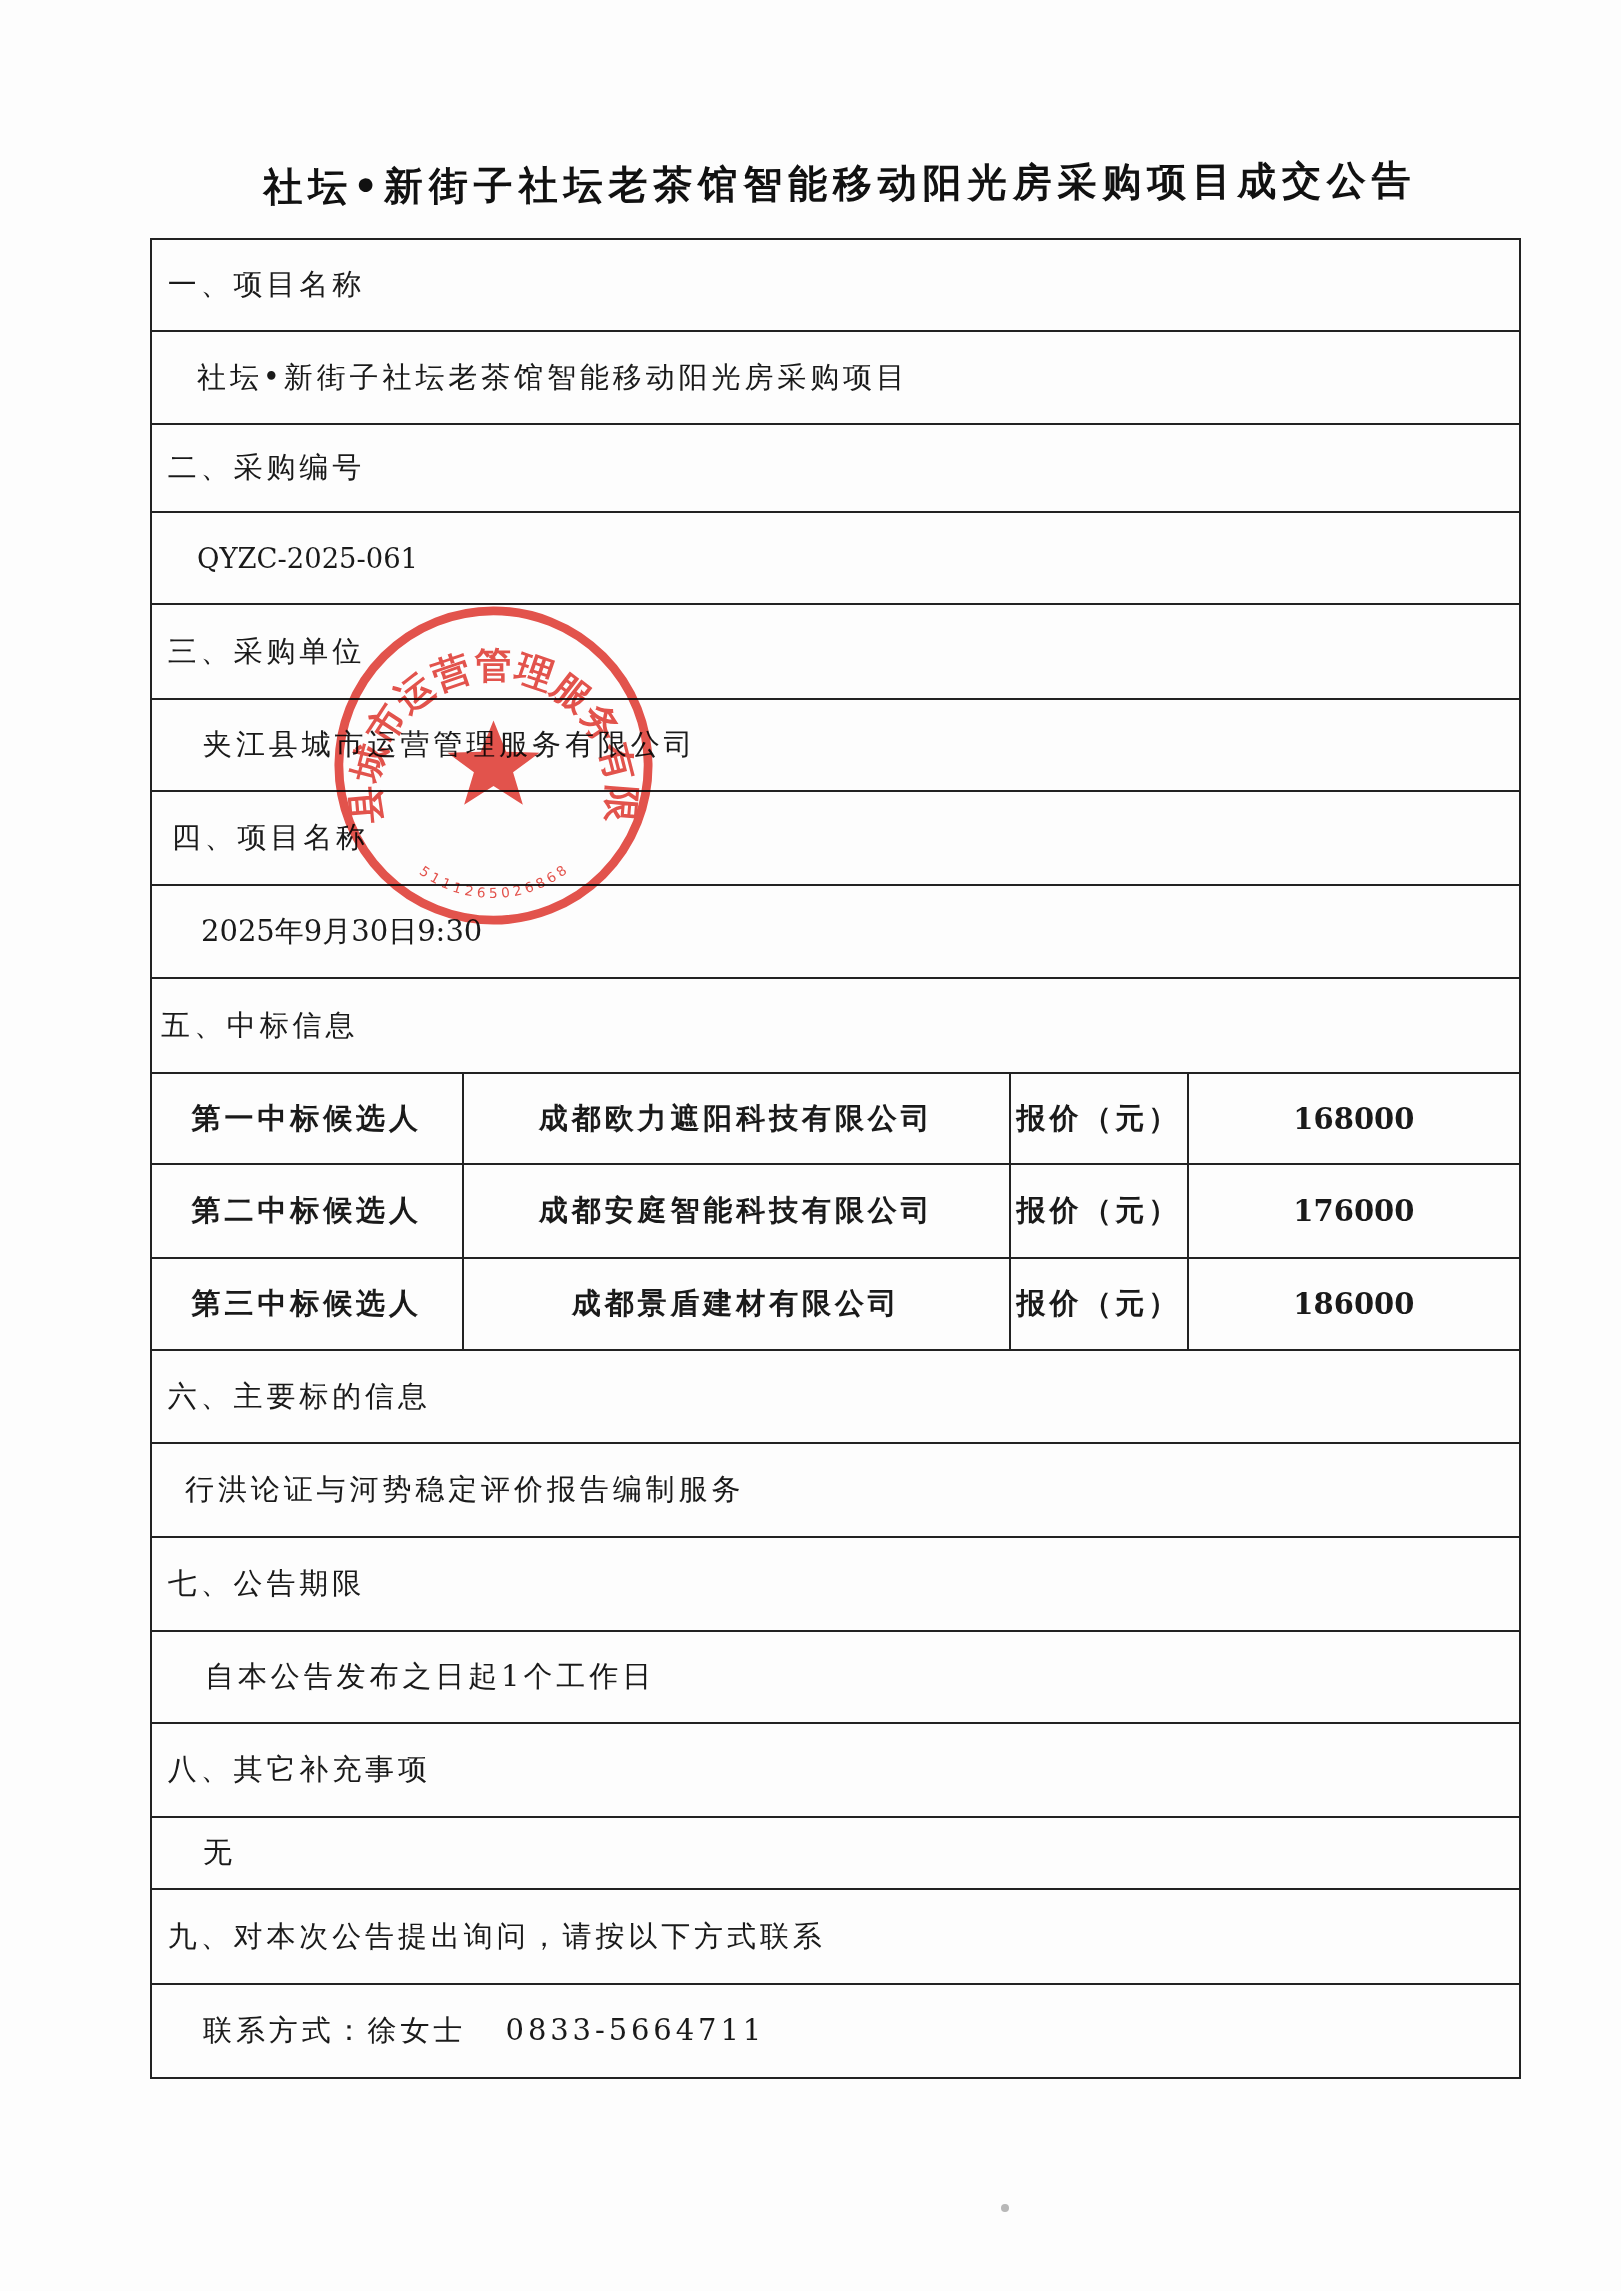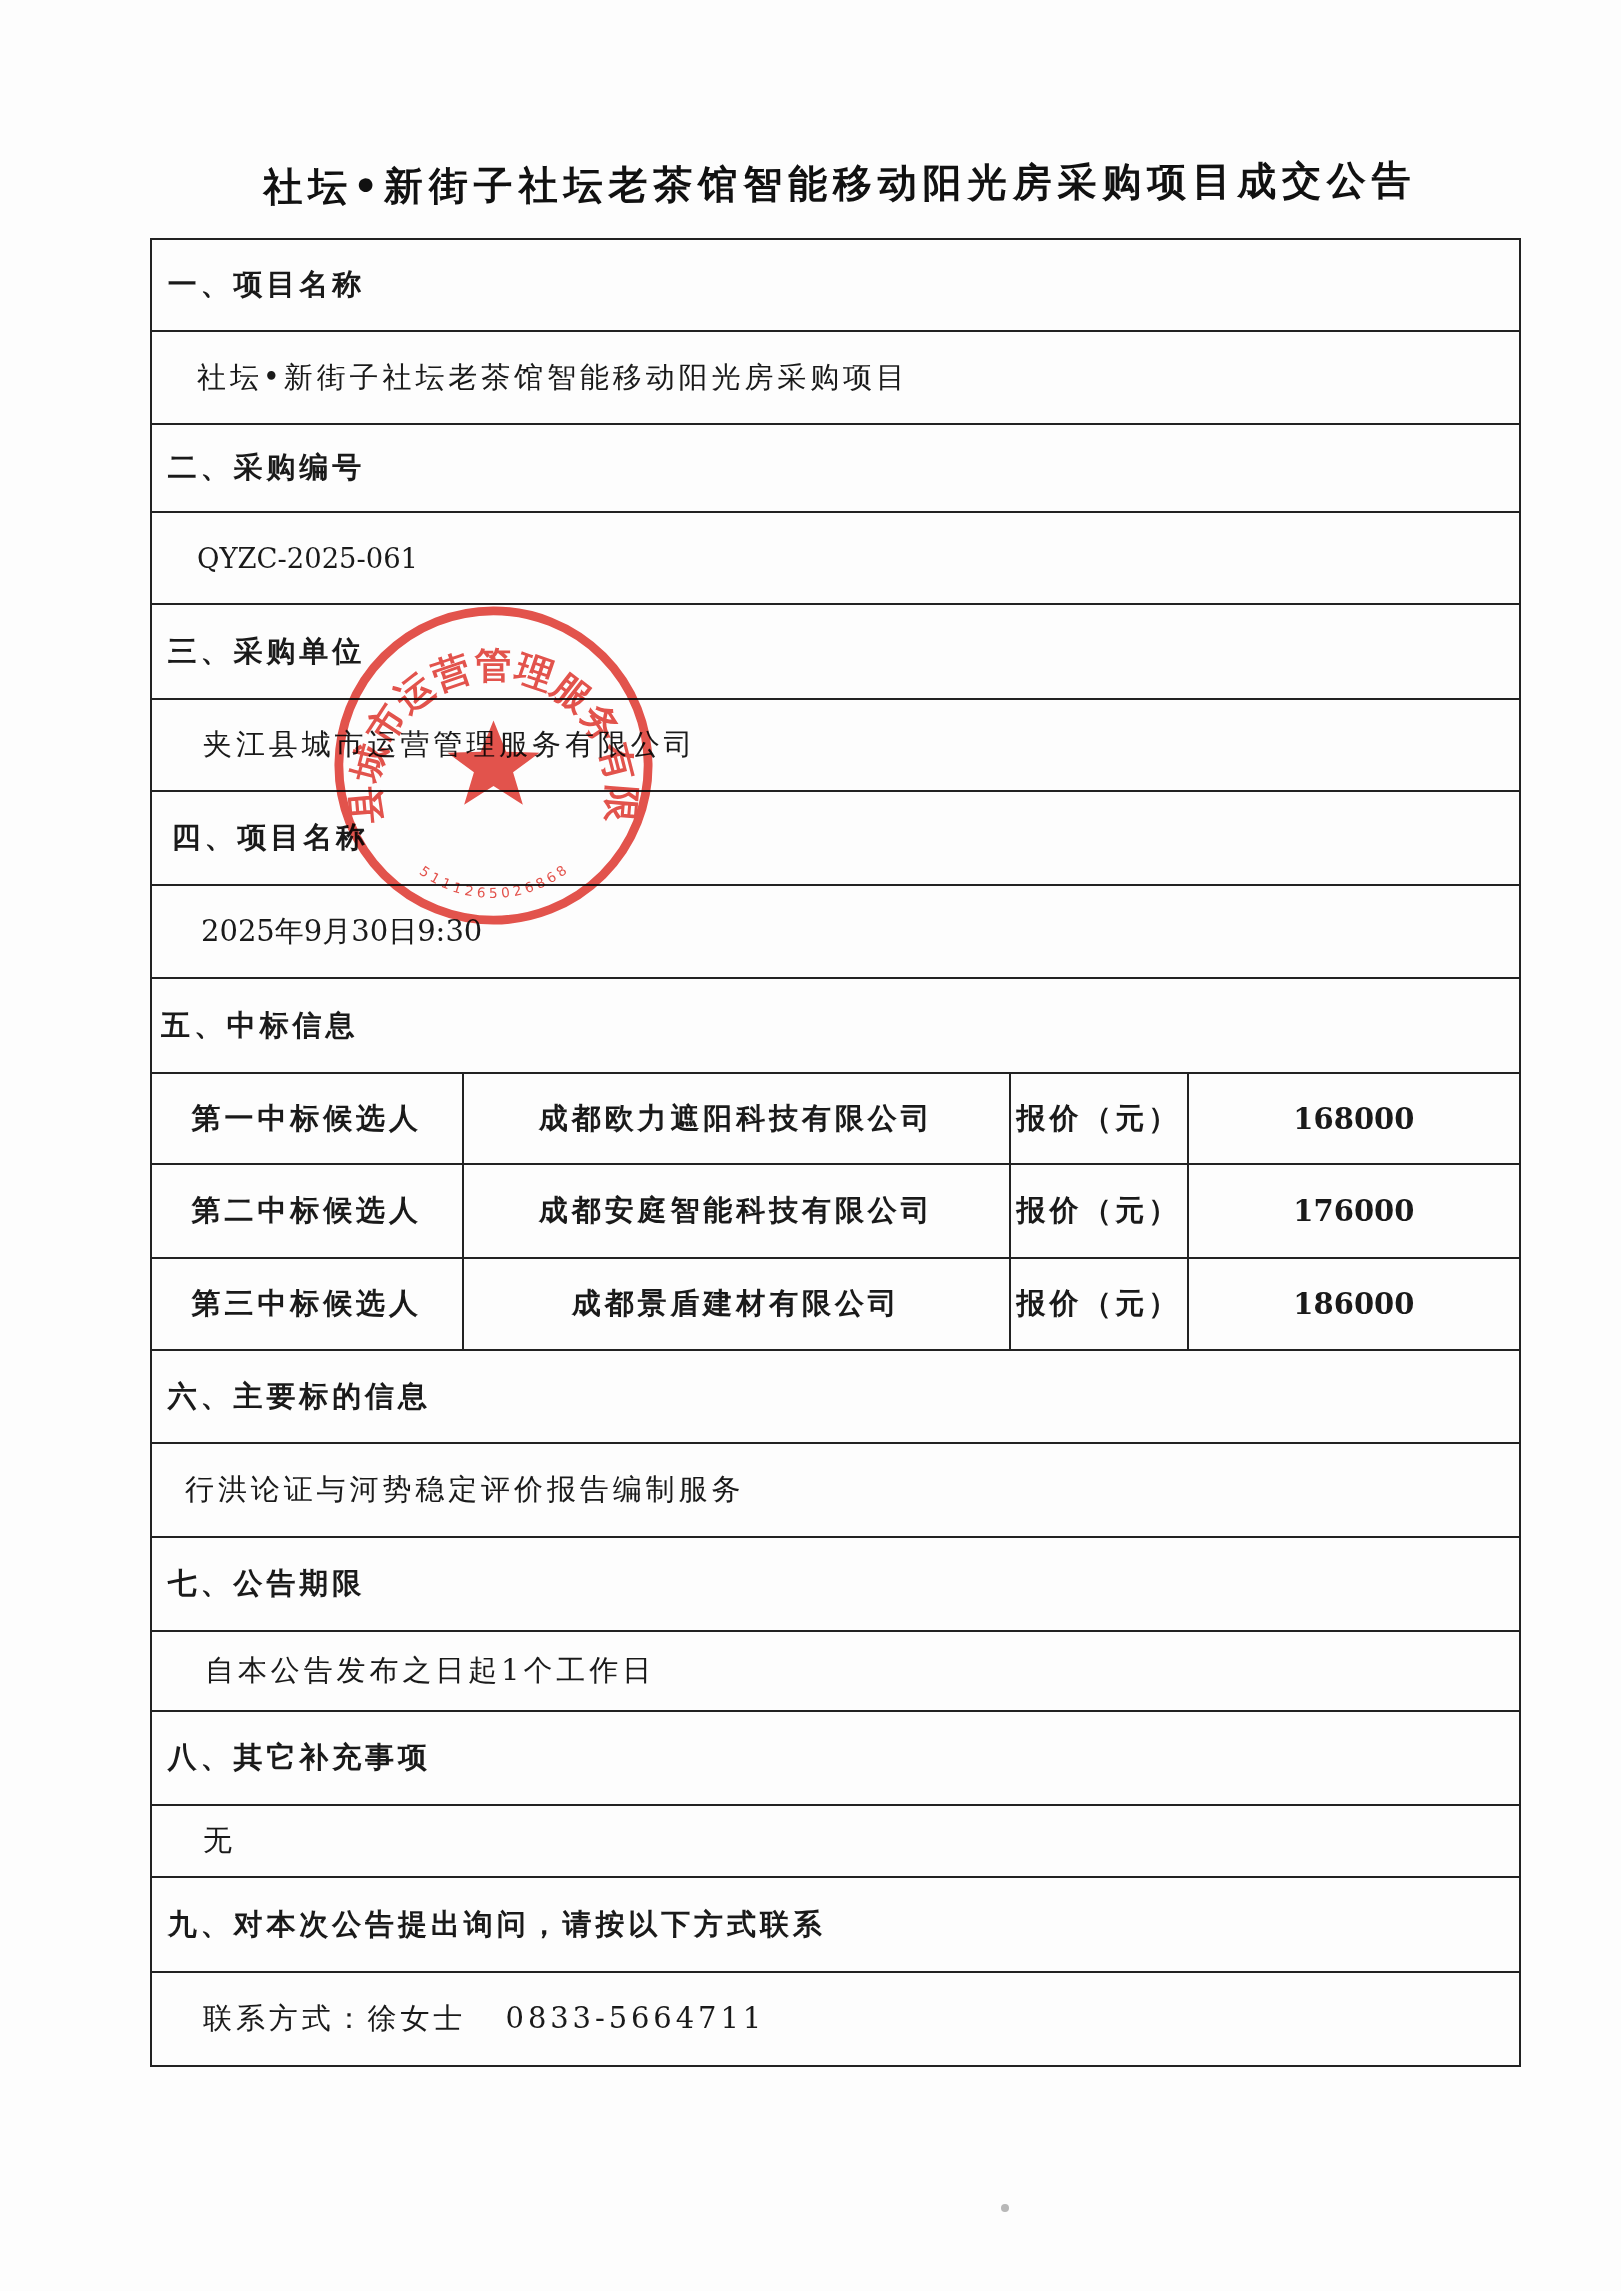--- a/index.html
+++ b/index.html
@@ -39,21 +39,21 @@
       border-bottom: 2px solid #222;
       box-sizing: border-box;
       display: flex;
       align-items: center;
     }
     .row .cell-text {
       font-size: 29px;
       letter-spacing: 3.9px;
       white-space: nowrap;
     }
-    .heading-row .cell-text { padding-left: 15.7px; font-weight: bold; }
+    .heading-row .cell-text { padding-left: 15.7px; }
     .value-row .cell-text { padding-left: 37px; }
 
     .grid-row { display: flex; align-items: stretch; padding: 0; font-weight: bold; }
     .grid-cell {
       display: flex;
       align-items: center;
       justify-content: center;
       border-right: 2px solid #222;
       box-sizing: border-box;
       font-size: 29px;
@@ -147,21 +147,21 @@
   <div class="row heading-row" style="height:93px">
     <span class="cell-text">六、主要标的信息</span>
   </div>
   <div class="row value-row" style="height:94px">
     <span class="cell-text" style="padding-left:33px">行洪论证与河势稳定评价报告编制服务</span>
   </div>
 
   <div class="row heading-row" style="height:94px">
     <span class="cell-text">七、公告期限</span>
   </div>
-  <div class="row value-row" style="height:80px">
+  <div class="row value-row" style="height:92px">
     <span class="cell-text" style="padding-left:53px">自本公告发布之日起1个工作日</span>
   </div>
 
   <div class="row heading-row" style="height:94px">
     <span class="cell-text">八、其它补充事项</span>
   </div>
   <div class="row value-row" style="height:72px">
     <span class="cell-text" style="padding-left:51px">无</span>
   </div>
 

